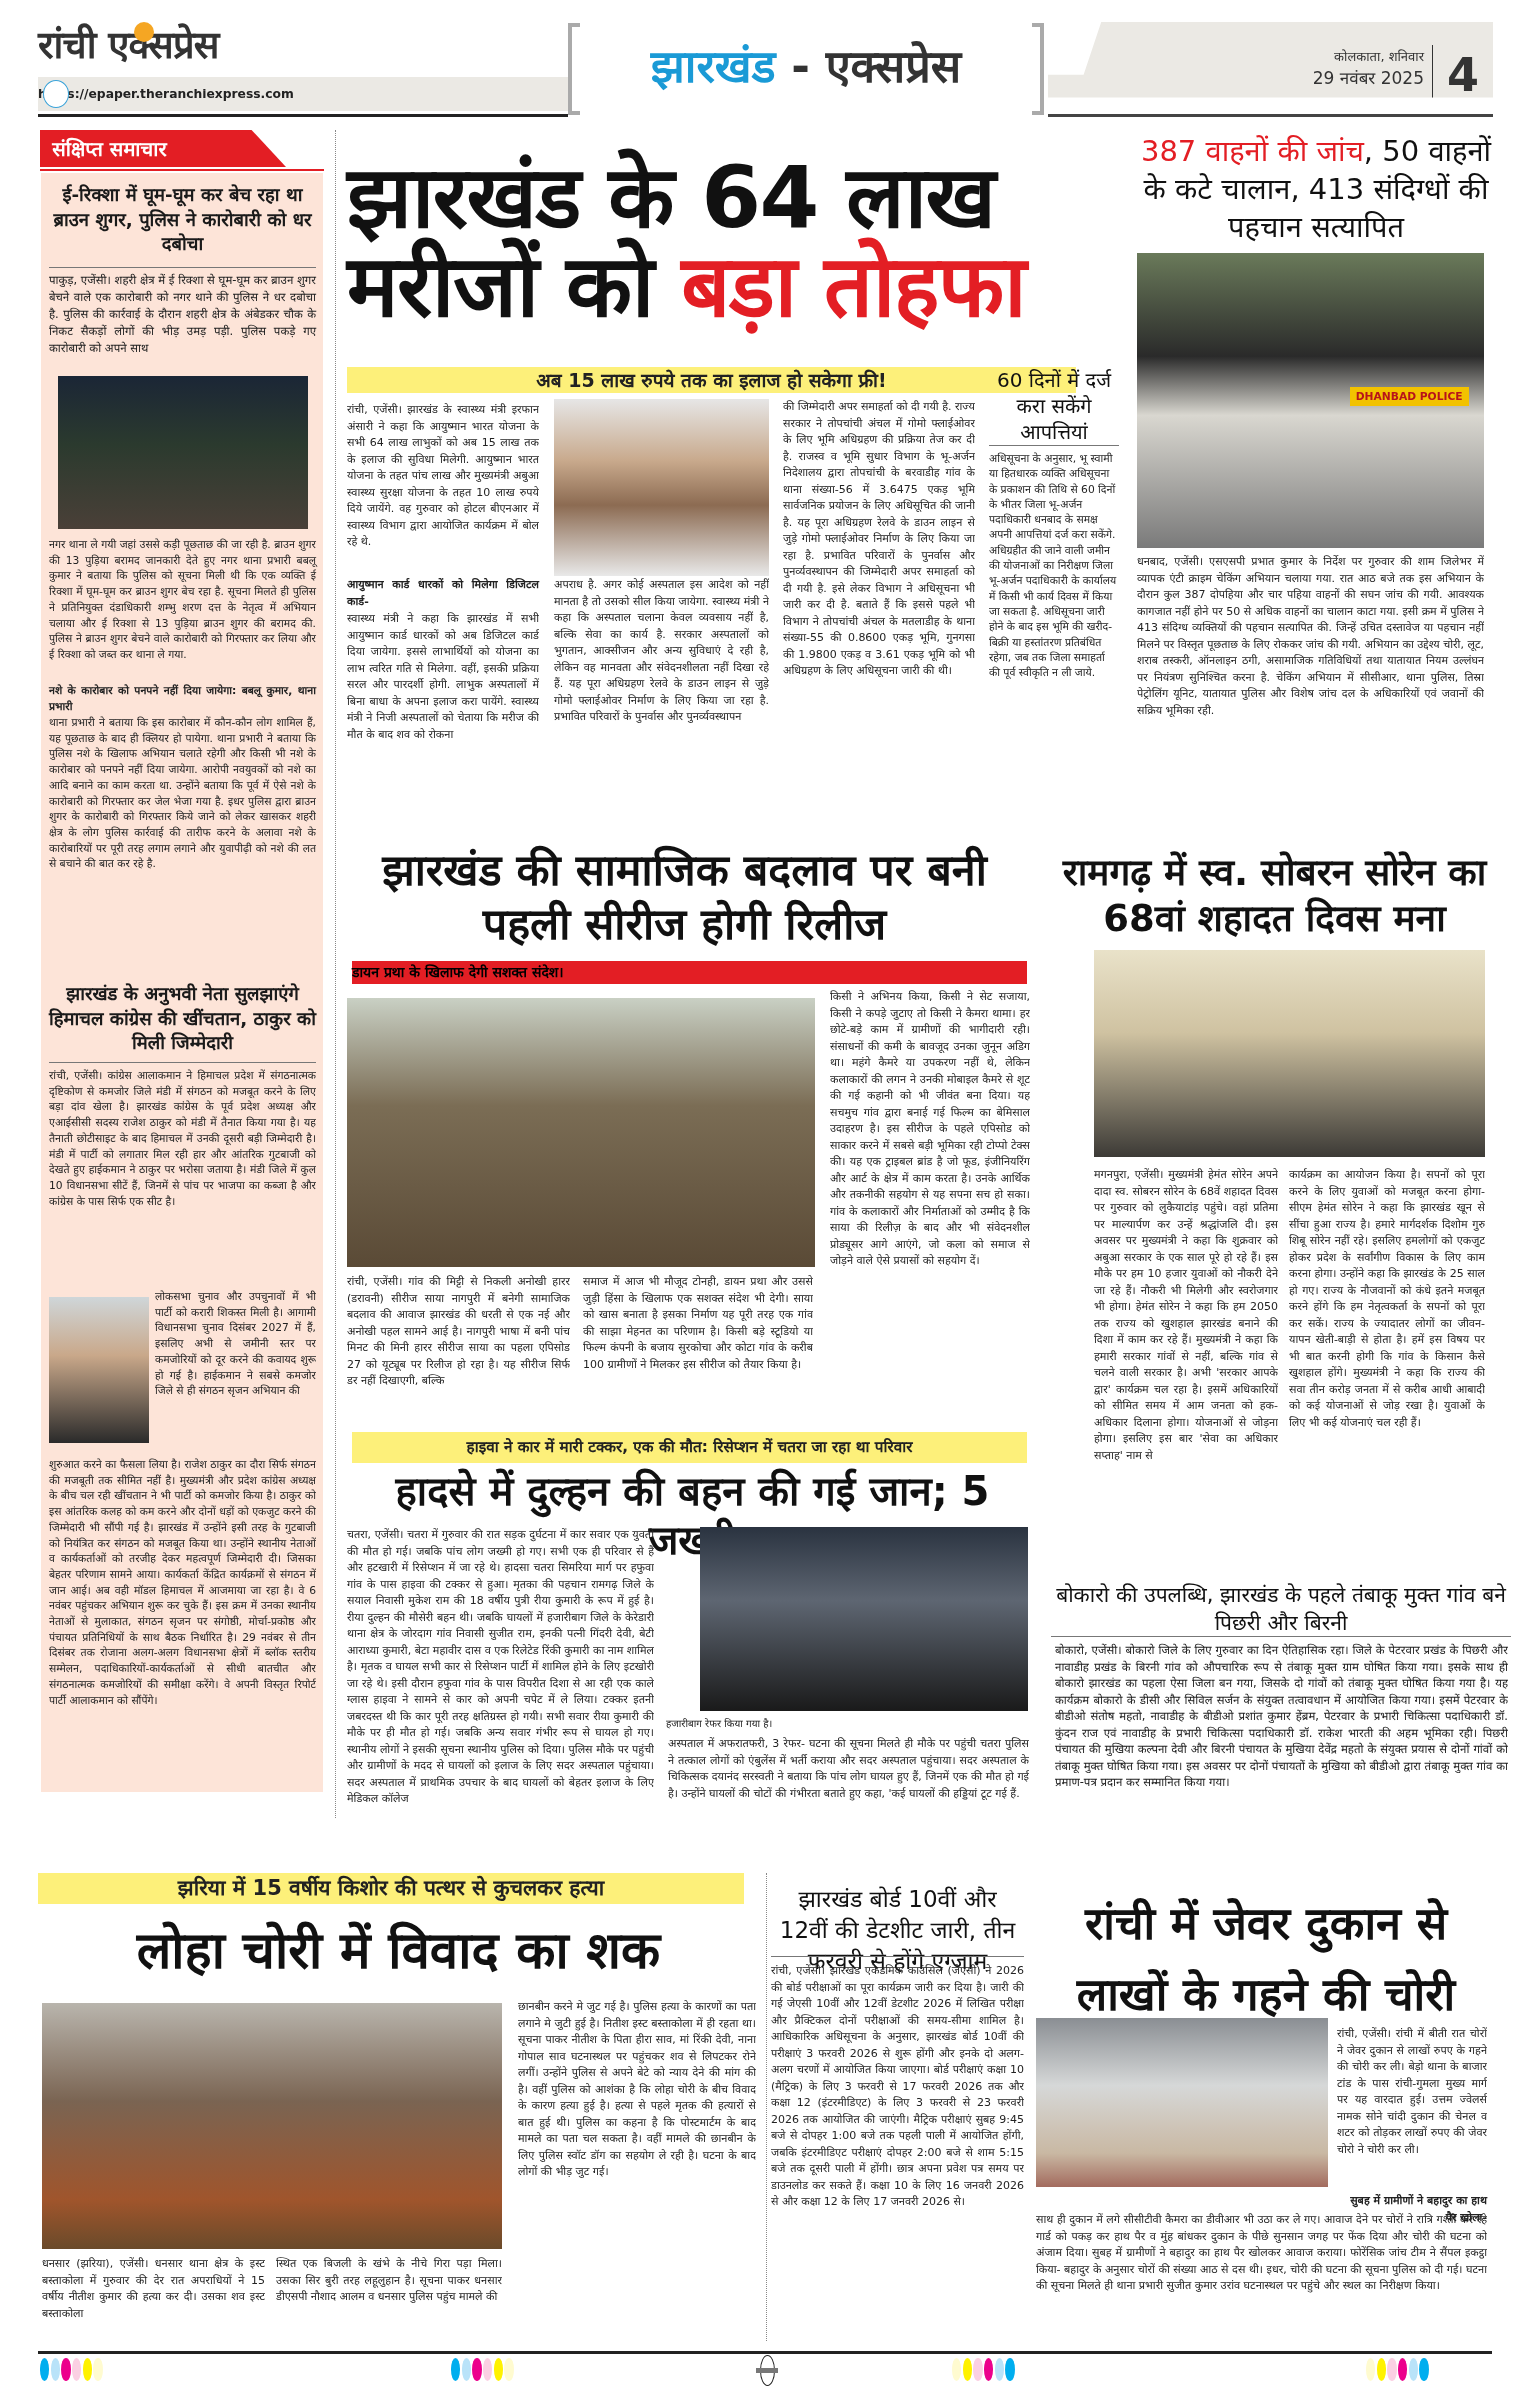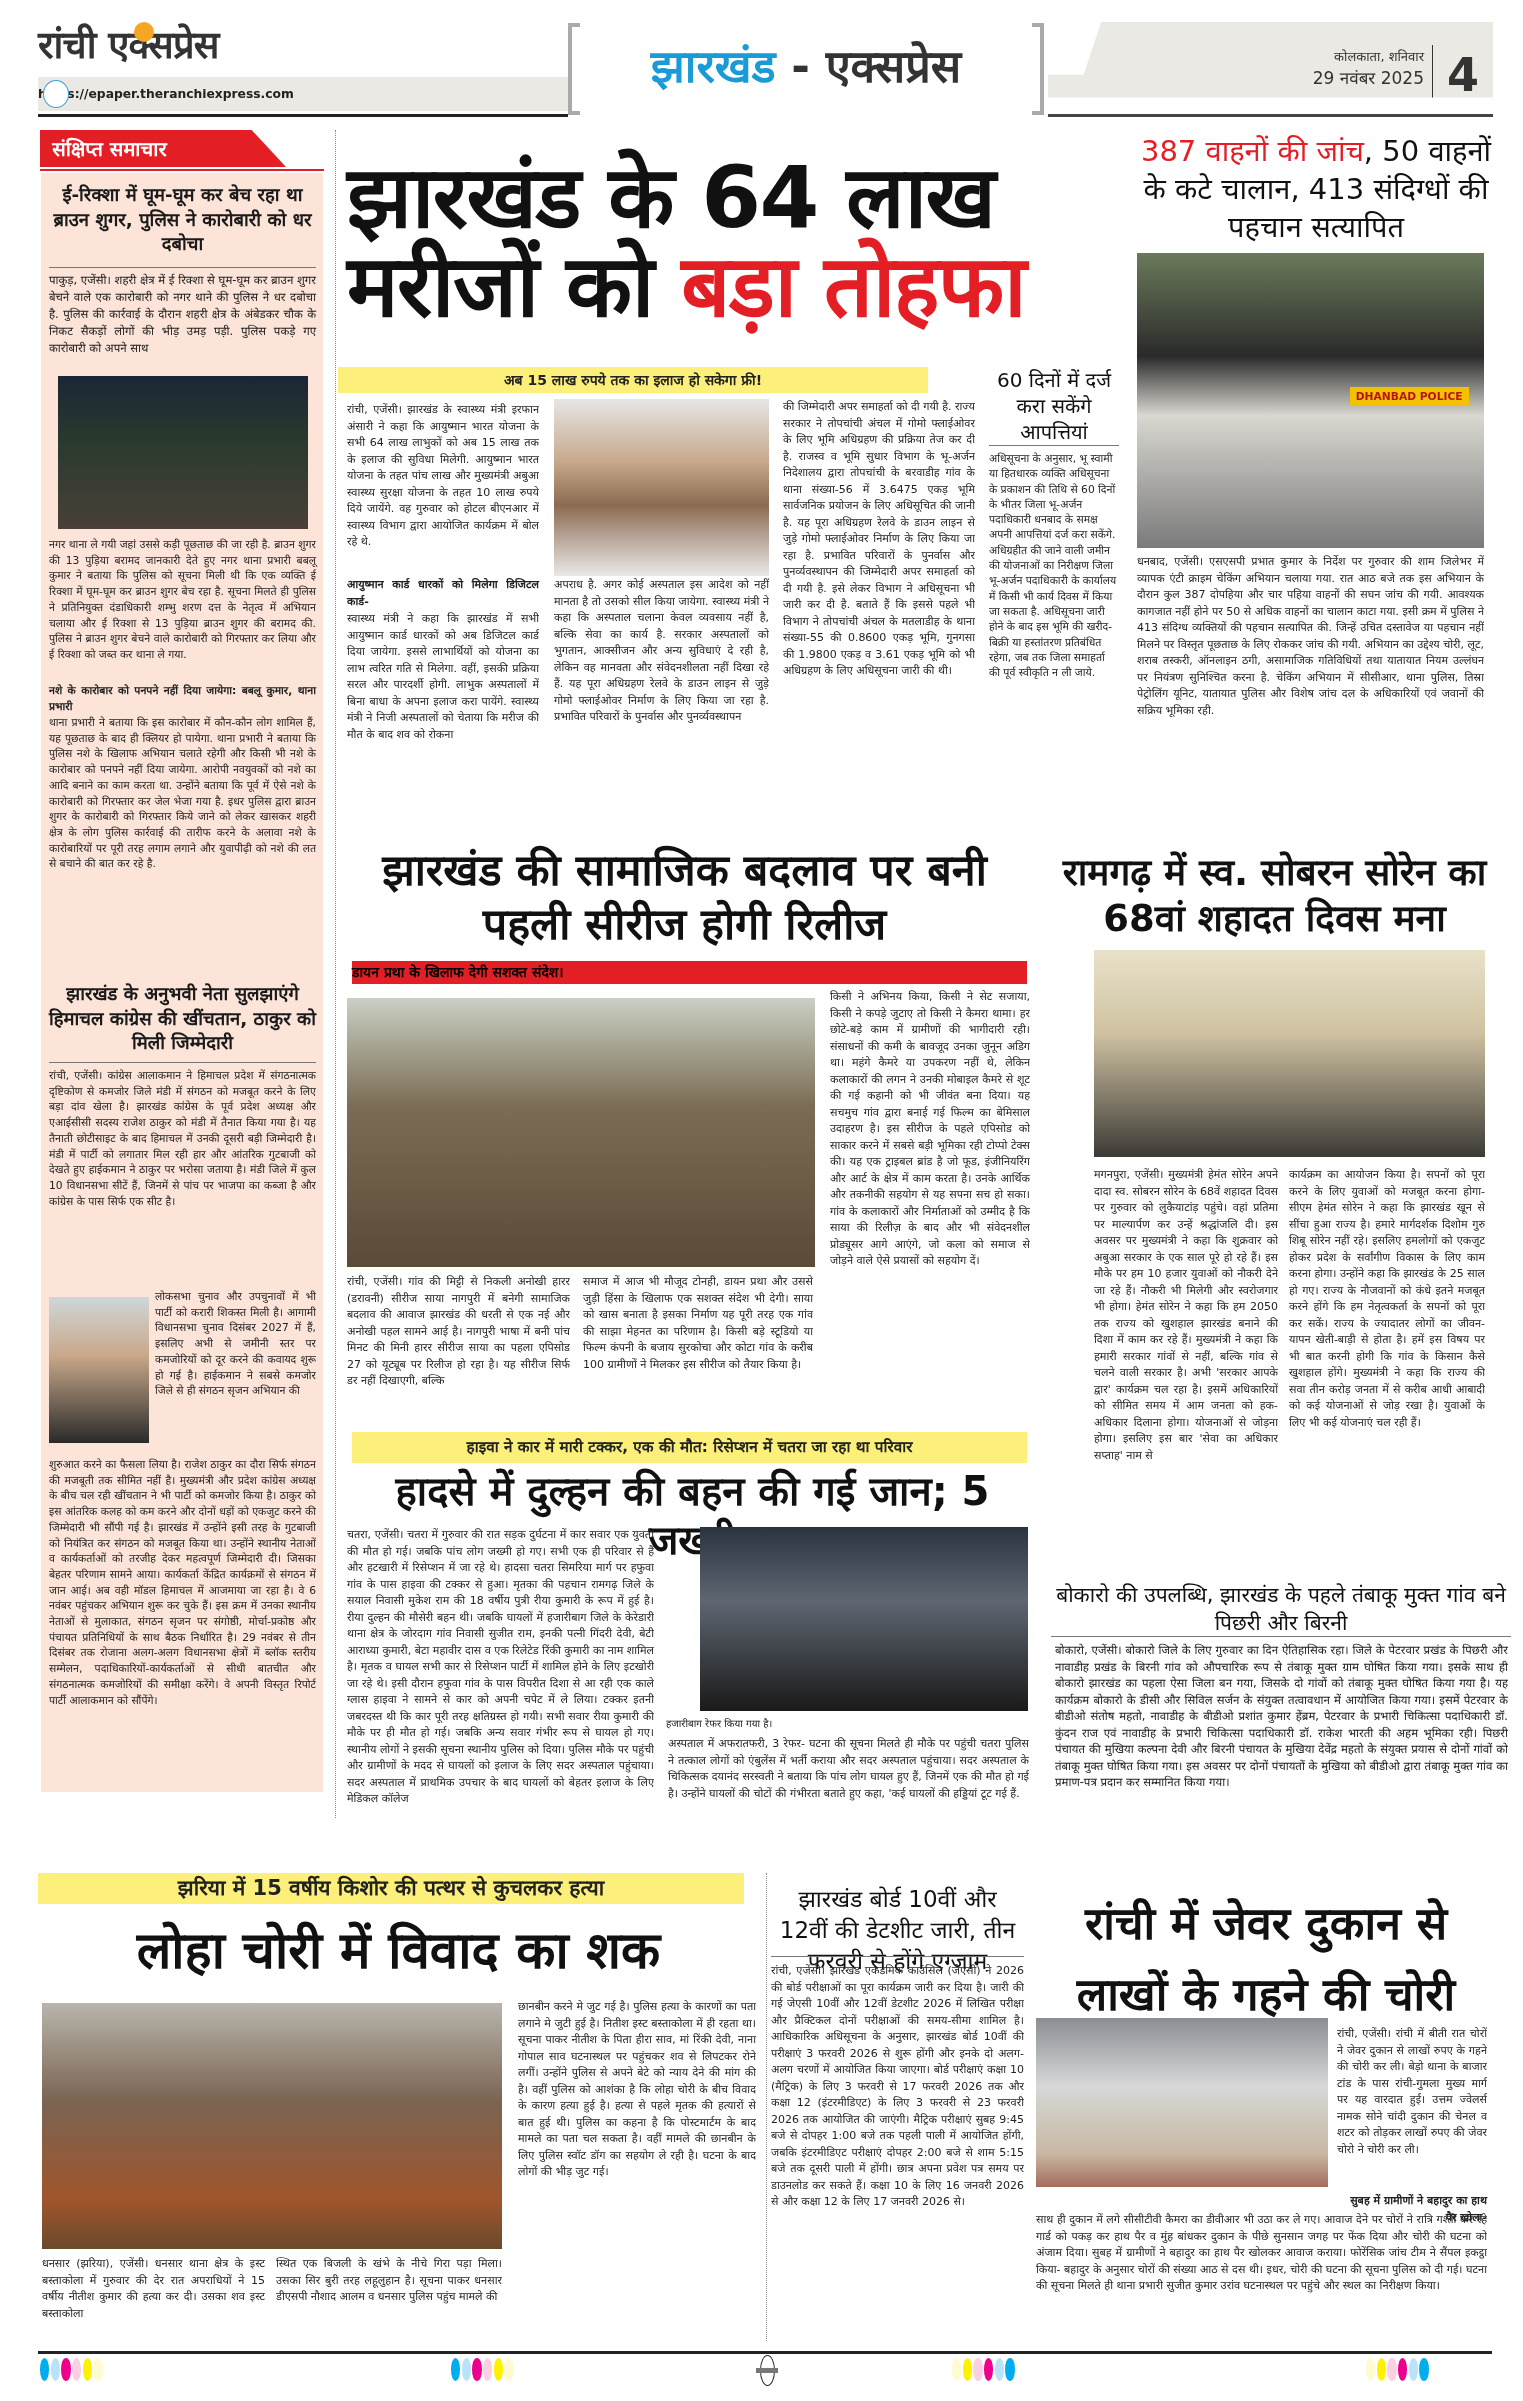--- a/index.html
+++ b/index.html
@@ -97,21 +97,21 @@
 <div class="abs photo" style="left:49px;top:1297px;width:100px;height:146px;background:linear-gradient(180deg,#cfd6d9 0%,#c9a88a 40%,#2a2a2a 100%)"></div>
 <div class="abs b-text" style="left:155px;top:1289px;width:161px;font-size:10.7px;line-height:15.7px;height:161px;overflow:hidden">लोकसभा चुनाव और उपचुनावों में भी पार्टी को करारी शिकस्त मिली है। आगामी विधानसभा चुनाव दिसंबर 2027 में हैं, इसलिए अभी से जमीनी स्तर पर कमजोरियों को दूर करने की कवायद शुरू हो गई है। हाईकमान ने सबसे कमजोर जिले से ही संगठन सृजन अभियान की</div>
 <div class="abs b-text" style="left:49px;top:1457px;width:267px;font-size:10.7px;line-height:15.7px;height:322px;overflow:hidden">शुरुआत करने का फैसला लिया है। राजेश ठाकुर का दौरा सिर्फ संगठन की मजबूती तक सीमित नहीं है। मुख्यमंत्री और प्रदेश कांग्रेस अध्यक्ष के बीच चल रही खींचतान ने भी पार्टी को कमजोर किया है। ठाकुर को इस आंतरिक कलह को कम करने और दोनों धड़ों को एकजुट करने की जिम्मेदारी भी सौंपी गई है। झारखंड में उन्होंने इसी तरह के गुटबाजी को नियंत्रित कर संगठन को मजबूत किया था। उन्होंने स्थानीय नेताओं व कार्यकर्ताओं को तरजीह देकर महत्वपूर्ण जिम्मेदारी दी। जिसका बेहतर परिणाम सामने आया। कार्यकर्ता केंद्रित कार्यक्रमों से संगठन में जान आई। अब वही मॉडल हिमाचल में आजमाया जा रहा है। वे 6 नवंबर पहुंचकर अभियान शुरू कर चुके हैं। इस क्रम में उनका स्थानीय नेताओं से मुलाकात, संगठन सृजन पर संगोष्ठी, मोर्चा-प्रकोष्ठ और पंचायत प्रतिनिधियों के साथ बैठक निर्धारित है। 29 नवंबर से तीन दिसंबर तक रोजाना अलग-अलग विधानसभा क्षेत्रों में ब्लॉक स्तरीय सम्मेलन, पदाधिकारियों-कार्यकर्ताओं से सीधी बातचीत और संगठनात्मक कमजोरियों की समीक्षा करेंगे। वे अपनी विस्तृत रिपोर्ट पार्टी आलाकमान को सौंपेंगे।</div>
 
 <div class="abs col-rule-dot" style="left:335px;top:130px;height:1688px"></div>
 
 <div class="abs main-head" style="left:347px;top:153px;width:737px">
   <div>झारखंड के 64 लाख</div>
   <div><span>मरीजों को </span><span class="red">बड़ा तोहफा</span></div>
 </div>
-<div class="abs yellow-bar" style="left:338px;top:367px;width:590px;height:26px;font-size:14px;line-height:26px">अब 15 लाख रुपये तक का इलाज हो सकेगा फ्री!</div>
+<div class="abs yellow-bar" style="left:347px;top:367px;width:729px;height:26px;font-size:19px;line-height:26px">अब 15 लाख रुपये तक का इलाज हो सकेगा फ्री!</div>
 
 <div class="abs text" style="left:347px;top:402px;width:192px;height:173px;overflow:hidden">रांची, एजेंसी। झारखंड के स्वास्थ्य मंत्री इरफान अंसारी ने कहा कि आयुष्मान भारत योजना के सभी 64 लाख लाभुकों को अब 15 लाख तक के इलाज की सुविधा मिलेगी. आयुष्मान भारत योजना के तहत पांच लाख और मुख्यमंत्री अबुआ स्वास्थ्य सुरक्षा योजना के तहत 10 लाख रुपये दिये जायेंगे. वह गुरुवार को होटल बीएनआर में स्वास्थ्य विभाग द्वारा आयोजित कार्यक्रम में बोल रहे थे.</div>
 <div class="abs photo" style="left:554px;top:399px;width:215px;height:177px;background:linear-gradient(180deg,#e6e6e6 0%,#c8a98c 35%,#8c6b52 60%,#e9e9e9 100%)"></div>
 <div class="abs text" style="left:347px;top:577px;width:192px;font-weight:bold">आयुष्मान कार्ड धारकों को मिलेगा डिजिटल कार्ड-</div>
 <div class="abs text" style="left:347px;top:611px;width:192px;height:200px;overflow:hidden">स्वास्थ्य मंत्री ने कहा कि झारखंड में सभी आयुष्मान कार्ड धारकों को अब डिजिटल कार्ड दिया जायेगा. इससे लाभार्थियों को योजना का लाभ त्वरित गति से मिलेगा. वहीं, इसकी प्रक्रिया सरल और पारदर्शी होगी. लाभुक अस्पतालों में बिना बाधा के अपना इलाज करा पायेंगे. स्वास्थ्य मंत्री ने निजी अस्पतालों को चेताया कि मरीज की मौत के बाद शव को रोकना</div>
 <div class="abs text" style="left:554px;top:577px;width:215px;height:230px;overflow:hidden">अपराध है. अगर कोई अस्पताल इस आदेश को नहीं मानता है तो उसको सील किया जायेगा. स्वास्थ्य मंत्री ने कहा कि अस्पताल चलाना केवल व्यवसाय नहीं है, बल्कि सेवा का कार्य है. सरकार अस्पतालों को भुगतान, आक्सीजन और अन्य सुविधाएं दे रही है, लेकिन वह मानवता और संवेदनशीलता नहीं दिखा रहे हैं. यह पूरा अधिग्रहण रेलवे के डाउन लाइन से जुड़े गोमो फ्लाईओवर निर्माण के लिए किया जा रहा है. प्रभावित परिवारों के पुनर्वास और पुनर्व्यवस्थापन</div>
 <div class="abs text" style="left:783px;top:399px;width:192px;height:411px;overflow:hidden">की जिम्मेदारी अपर समाहर्ता को दी गयी है. राज्य सरकार ने तोपचांची अंचल में गोमो फ्लाईओवर के लिए भूमि अधिग्रहण की प्रक्रिया तेज कर दी है. राजस्व व भूमि सुधार विभाग के भू-अर्जन निदेशालय द्वारा तोपचांची के बरवाडीह गांव के थाना संख्या-56 में 3.6475 एकड़ भूमि सार्वजनिक प्रयोजन के लिए अधिसूचित की जानी है. यह पूरा अधिग्रहण रेलवे के डाउन लाइन से जुड़े गोमो फ्लाईओवर निर्माण के लिए किया जा रहा है. प्रभावित परिवारों के पुनर्वास और पुनर्व्यवस्थापन की जिम्मेदारी अपर समाहर्ता को दी गयी है. इसे लेकर विभाग ने अधिसूचना भी जारी कर दी है. बताते हैं कि इससे पहले भी विभाग ने तोपचांची अंचल के मतलाडीह के थाना संख्या-55 की 0.8600 एकड़ भूमि, गुनगसा की 1.9800 एकड़ व 3.61 एकड़ भूमि को भी अधिग्रहण के लिए अधिसूचना जारी की थी।</div>
 
 <div class="abs h3" style="left:989px;top:367px;width:130px;font-size:20px;line-height:26px">60 दिनों में दर्ज करा सकेंगे आपत्तियां</div>
 <div class="abs sub-rule" style="left:989px;top:445px;width:130px"></div>

